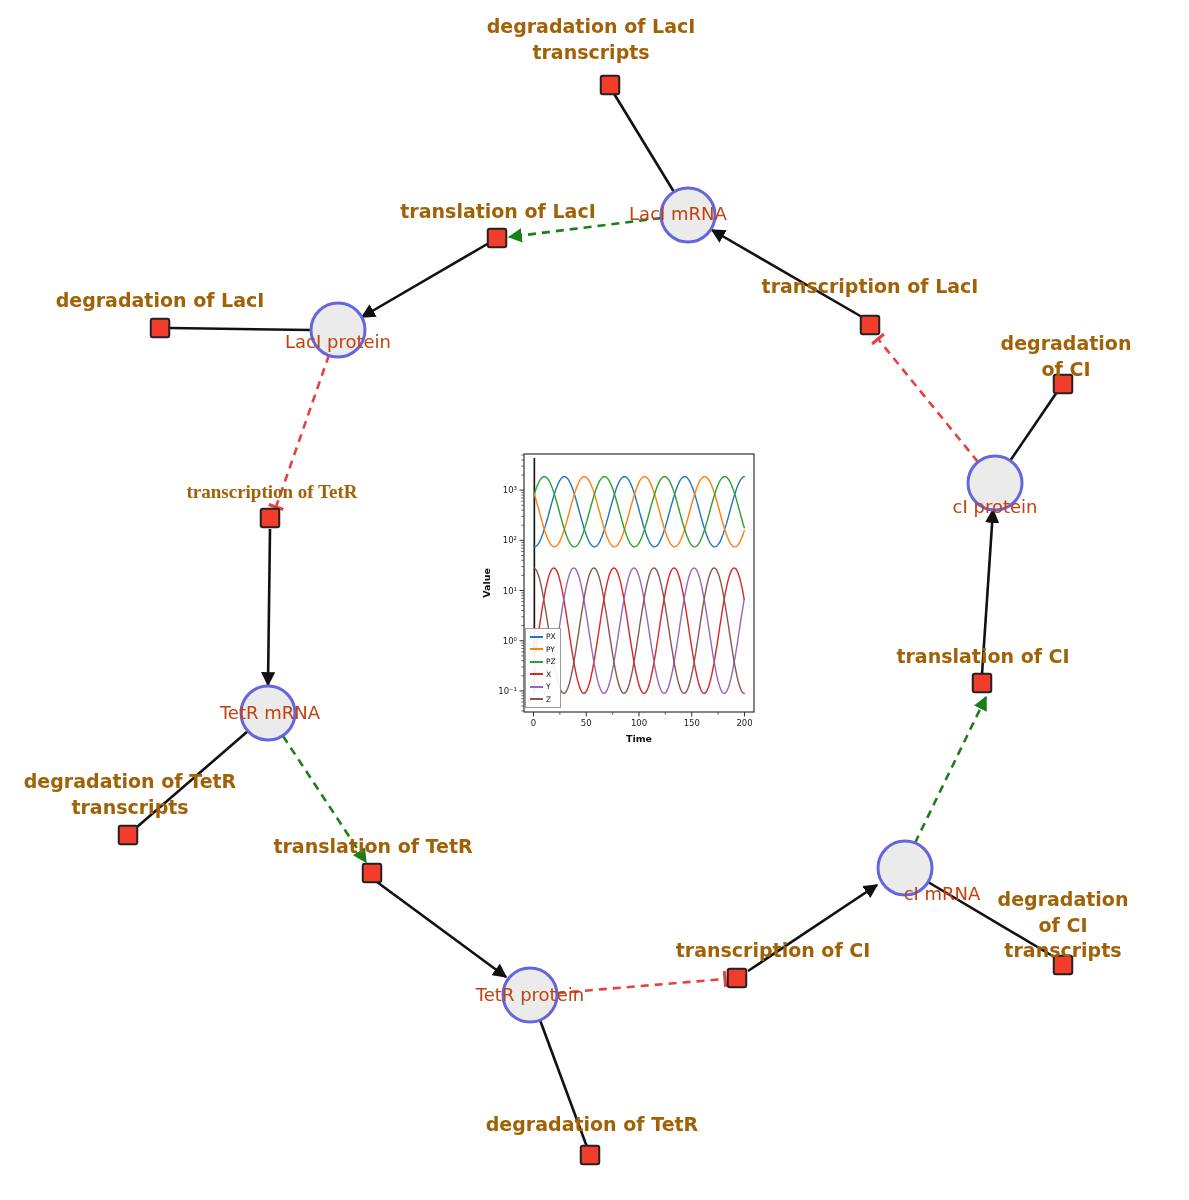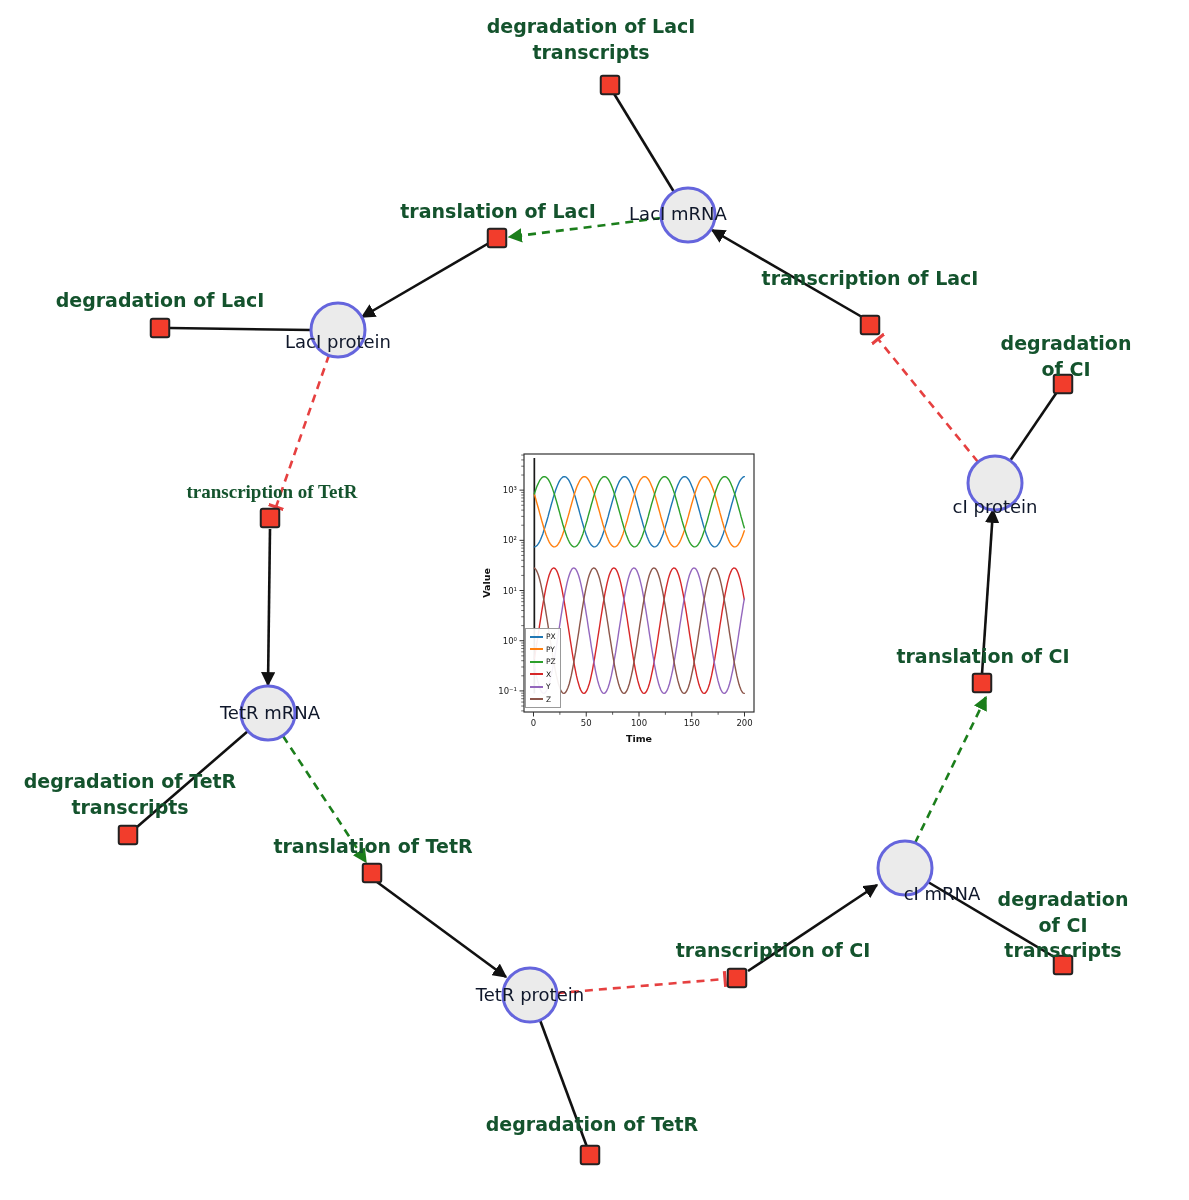--- a/index.html
+++ b/index.html
@@ -10,22 +10,22 @@
   #canvas{position:relative;width:1189px;height:1200px;background:#ffffff;overflow:hidden;}
   #network-svg{position:absolute;left:0;top:0;}
   .edge{fill:none;}
   .edge-consumption{stroke:var(--prod);stroke-width:2.6;}
   .edge-production{stroke:var(--prod);stroke-width:2.6;marker-end:url(#arrow-black);}
   .edge-modifier{stroke:var(--mod);stroke-width:2.6;stroke-dasharray:8 6;marker-end:url(#arrow-green);}
   .edge-inhibition{stroke:var(--inh);stroke-width:2.6;stroke-dasharray:8 6;marker-end:url(#tee-red);}
   .species-node{fill:var(--sfill);stroke:var(--sstroke);stroke-width:3;}
   .reaction-node{fill:var(--rfill);stroke:var(--rstroke);stroke-width:2;}
   #labels-layer div{position:absolute;transform:translate(-50%,-50%);white-space:pre-line;text-align:center;line-height:1.35;}
-  .reaction-label{font-weight:bold;font-size:19px;color:#14532d;}
-  .species-label{font-size:18px;color:#0f172a;}
+  .reaction-label{font-weight:bold;font-size:19px;color:#a16207;}
+  .species-label{font-size:18px;color:#c2410c;}
   #inset{position:absolute;left:478px;top:444px;width:290px;height:312px;background:#ffffff;}
   #inset svg{position:absolute;left:0;top:0;}
   #inset text{font-family:"DejaVu Sans",sans-serif;}
   .tick-label{font-size:8.5px;fill:#222;}
   .axis-label{font-size:9.5px;font-weight:bold;fill:#111;}
   .series-line{fill:none;stroke-width:1.4;stroke-linejoin:round;stroke-linecap:round;}
   #chart-legend{position:absolute;left:47px;top:184px;border:1px solid #999;background:rgba(255,255,255,0.92);
     padding:2px 4px;display:flex;flex-direction:column;gap:1px;justify-content:center;}
   .legend-entry{display:flex;align-items:center;gap:3px;font-size:7.5px;color:#111;line-height:11.5px;}
   .legend-swatch{display:inline-block;width:13px;height:2px;}
@@ -87,21 +87,21 @@
         <circle cx="905" cy="868" r="27" class="species-node"></circle>
         <circle cx="530" cy="995" r="27" class="species-node"></circle>
       </g>
   </svg>
 
   <div id="labels-layer">
       <div class="reaction-label" style="left: 591px; top: 40px;">degradation of LacI
 transcripts</div>
       <div class="reaction-label" style="left: 498px; top: 212px;">translation of LacI</div>
       <div class="reaction-label" style="left: 160px; top: 301px;">degradation of LacI</div>
-      <div class="reaction-label" style="left: 870px; top: 279px;">transcription of LacI</div>
+      <div class="reaction-label" style="left: 870px; top: 287px;">transcription of LacI</div>
       <div class="reaction-label" style="left: 1066px; top: 357px;">degradation of CI</div>
       <div class="reaction-label" style="left: 272px; top: 492px; font-family: Liberation Serif, serif;">transcription of TetR</div>
       <div class="reaction-label" style="left: 983px; top: 657px;">translation of CI</div>
       <div class="reaction-label" style="left: 130px; top: 795px;">degradation of TetR
 transcripts</div>
       <div class="reaction-label" style="left: 373px; top: 847px;">translation of TetR</div>
       <div class="reaction-label" style="left: 737px; top: 951px; margin-left: 36px;">transcription of CI</div>
       <div class="reaction-label" style="left: 1063px; top: 925px;">degradation of CI
 transcripts</div>
       <div class="reaction-label" style="left: 592px; top: 1125px;">degradation of TetR</div>

